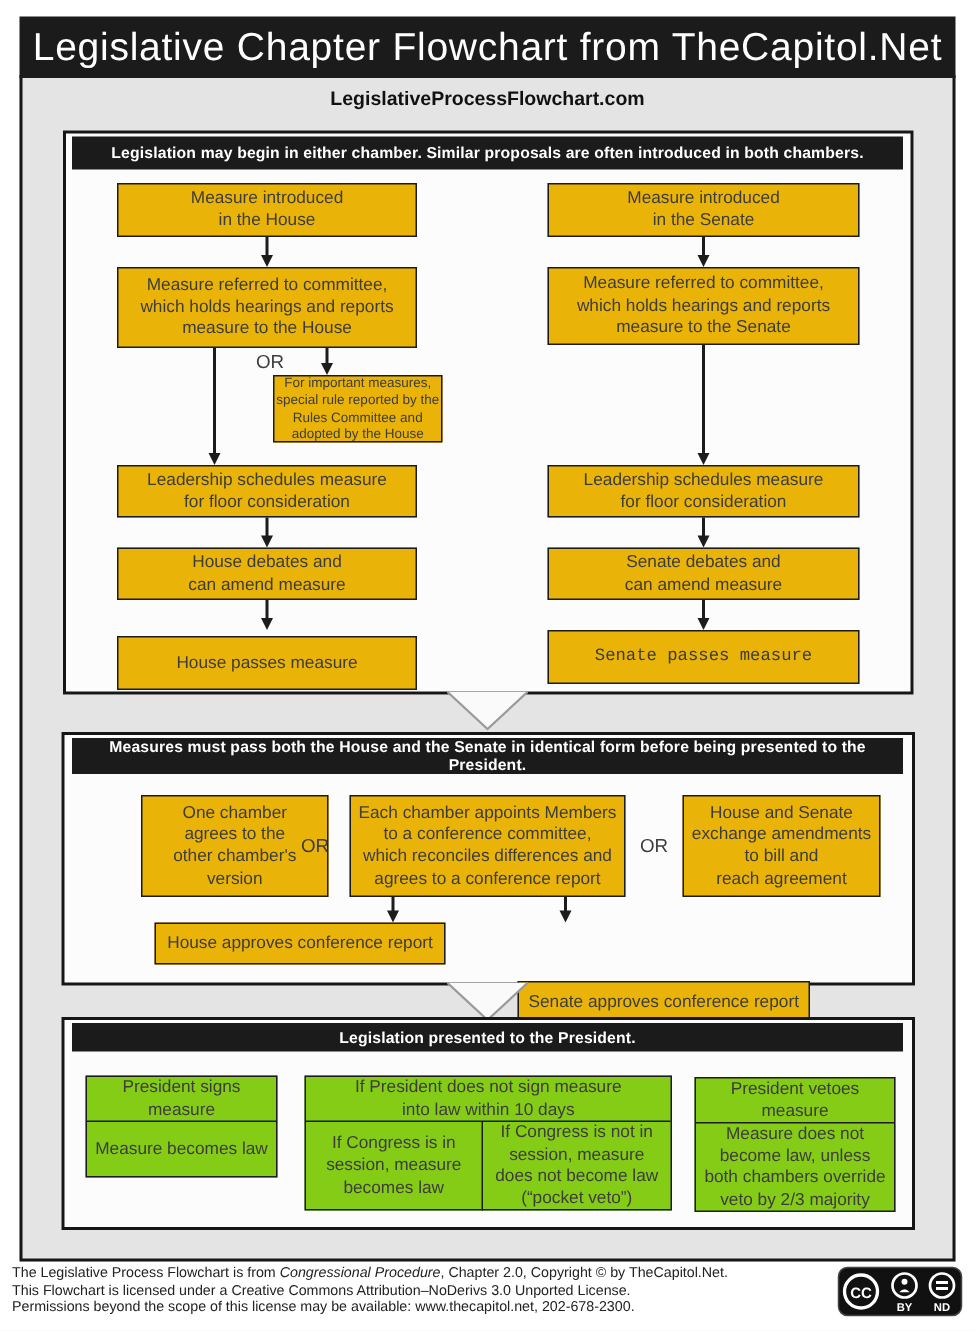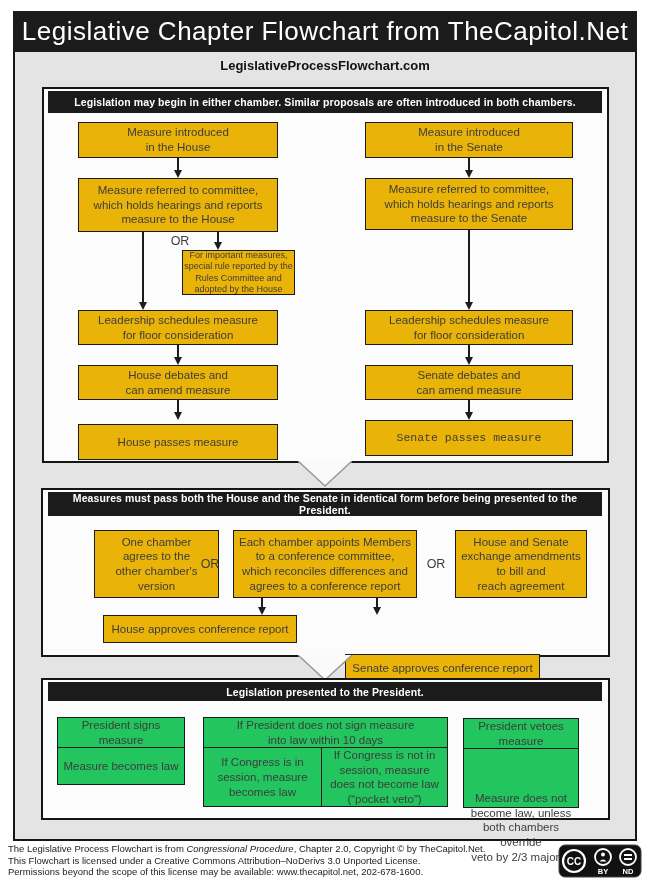--- a/index.html
+++ b/index.html
@@ -25,21 +25,21 @@
     display:flex;align-items:center;justify-content:center;text-align:center;
     font-size:11.5px;line-height:1.28;white-space:pre-line;
   }
   .fbox.small{font-size:9px;line-height:1.25;}
   .orlabel{
     color:#3d3d3d;font-size:12.5px;display:flex;align-items:center;justify-content:center;
   }
   .varrow .line{position:absolute;left:50%;transform:translateX(-50%);top:0;bottom:7px;width:2px;background:#1c1c1c;}
   .varrow .head{position:absolute;left:50%;transform:translateX(-50%);bottom:0;width:0;height:0;
     border-left:4.5px solid transparent;border-right:4.5px solid transparent;border-top:8px solid #1c1c1c;}
-  .cellgroup{border:1.5px solid #1c1c1c;background:#22c55e;display:flex;flex-direction:column;}
+  .cellgroup{border:1.5px solid #1c1c1c;background:#84cc16;display:flex;flex-direction:column;}
   .cell{color:#3d3d3d;font-size:11.5px;line-height:1.28;white-space:pre-line;text-align:center;
     display:flex;align-items:center;justify-content:center;box-sizing:border-box;}
   .cell.hdiv{border-bottom:1.5px solid #1c1c1c;}
   .cellrow{display:flex;flex:1;justify-content:space-between;}
   .cell.vdiv{border-right:1.5px solid #1c1c1c;}
   #footer-text{left:8px;top:843px;width:545px;font-size:9.5px;line-height:11.5px;color:#222;}
   #footer-text .it{font-style:italic;}
 </style>
 </head>
 <body>
@@ -174,33 +174,33 @@
       <div class="cell vdiv" style="width:118px;">If Congress is in
 session, measure
 becomes law</div>
       <div class="cell" style="flex:1;">If Congress is not in
 session, measure
 does not become law
 (“pocket veto”)</div>
     </div>
   </div>
 
-  <div class="abs cellgroup" style="left:463px;top:718px;width:116px;height:90px;gap:42px;">
+  <div class="abs cellgroup" style="left:463px;top:718px;width:134px;height:90px;">
     <div class="cell hdiv" style="height:30px;">President vetoes
 measure</div>
     <div class="cell" style="flex:1;">Measure does not
 become law, unless
 both chambers override
 veto by 2/3 majority</div>
   </div>
 
   <div id="footer-text" class="abs">
     <div><span>The Legislative Process Flowchart is from </span><span class="it">Congressional Procedure</span><span>, Chapter 2.0, Copyright © by TheCapitol.Net.</span></div>
     <div>This Flowchart is licensed under a Creative Commons Attribution–NoDerivs 3.0 Unported License.</div>
-    <div>Permissions beyond the scope of this license may be available: www.thecapitol.net, 202-678-1600.</div>
+    <div>Permissions beyond the scope of this license may be available: www.thecapitol.net, 202-678-2300.</div>
   </div>
 
   <svg class="abs" style="left:558px;top:844px;" width="84" height="34">
     <rect x="1" y="1" width="82" height="32" rx="6" fill="#111" stroke="#444" stroke-width="1"></rect>
     <circle cx="16" cy="17" r="11" fill="none" stroke="#fff" stroke-width="2.2"></circle>
     <text x="16" y="21" text-anchor="middle" font-size="10" font-weight="bold" fill="#fff" font-family="Liberation Sans, sans-serif">CC</text>
     <circle cx="45" cy="13" r="8" fill="none" stroke="#fff" stroke-width="1.8"></circle>
     <circle cx="45" cy="10.5" r="2" fill="#fff"></circle>
     <path d="M41.5,17.5 Q45,13.5 48.5,17.5 Z" fill="#fff"></path>
     <text x="45" y="30" text-anchor="middle" font-size="7.5" font-weight="bold" fill="#fff" font-family="Liberation Sans, sans-serif">BY</text>

